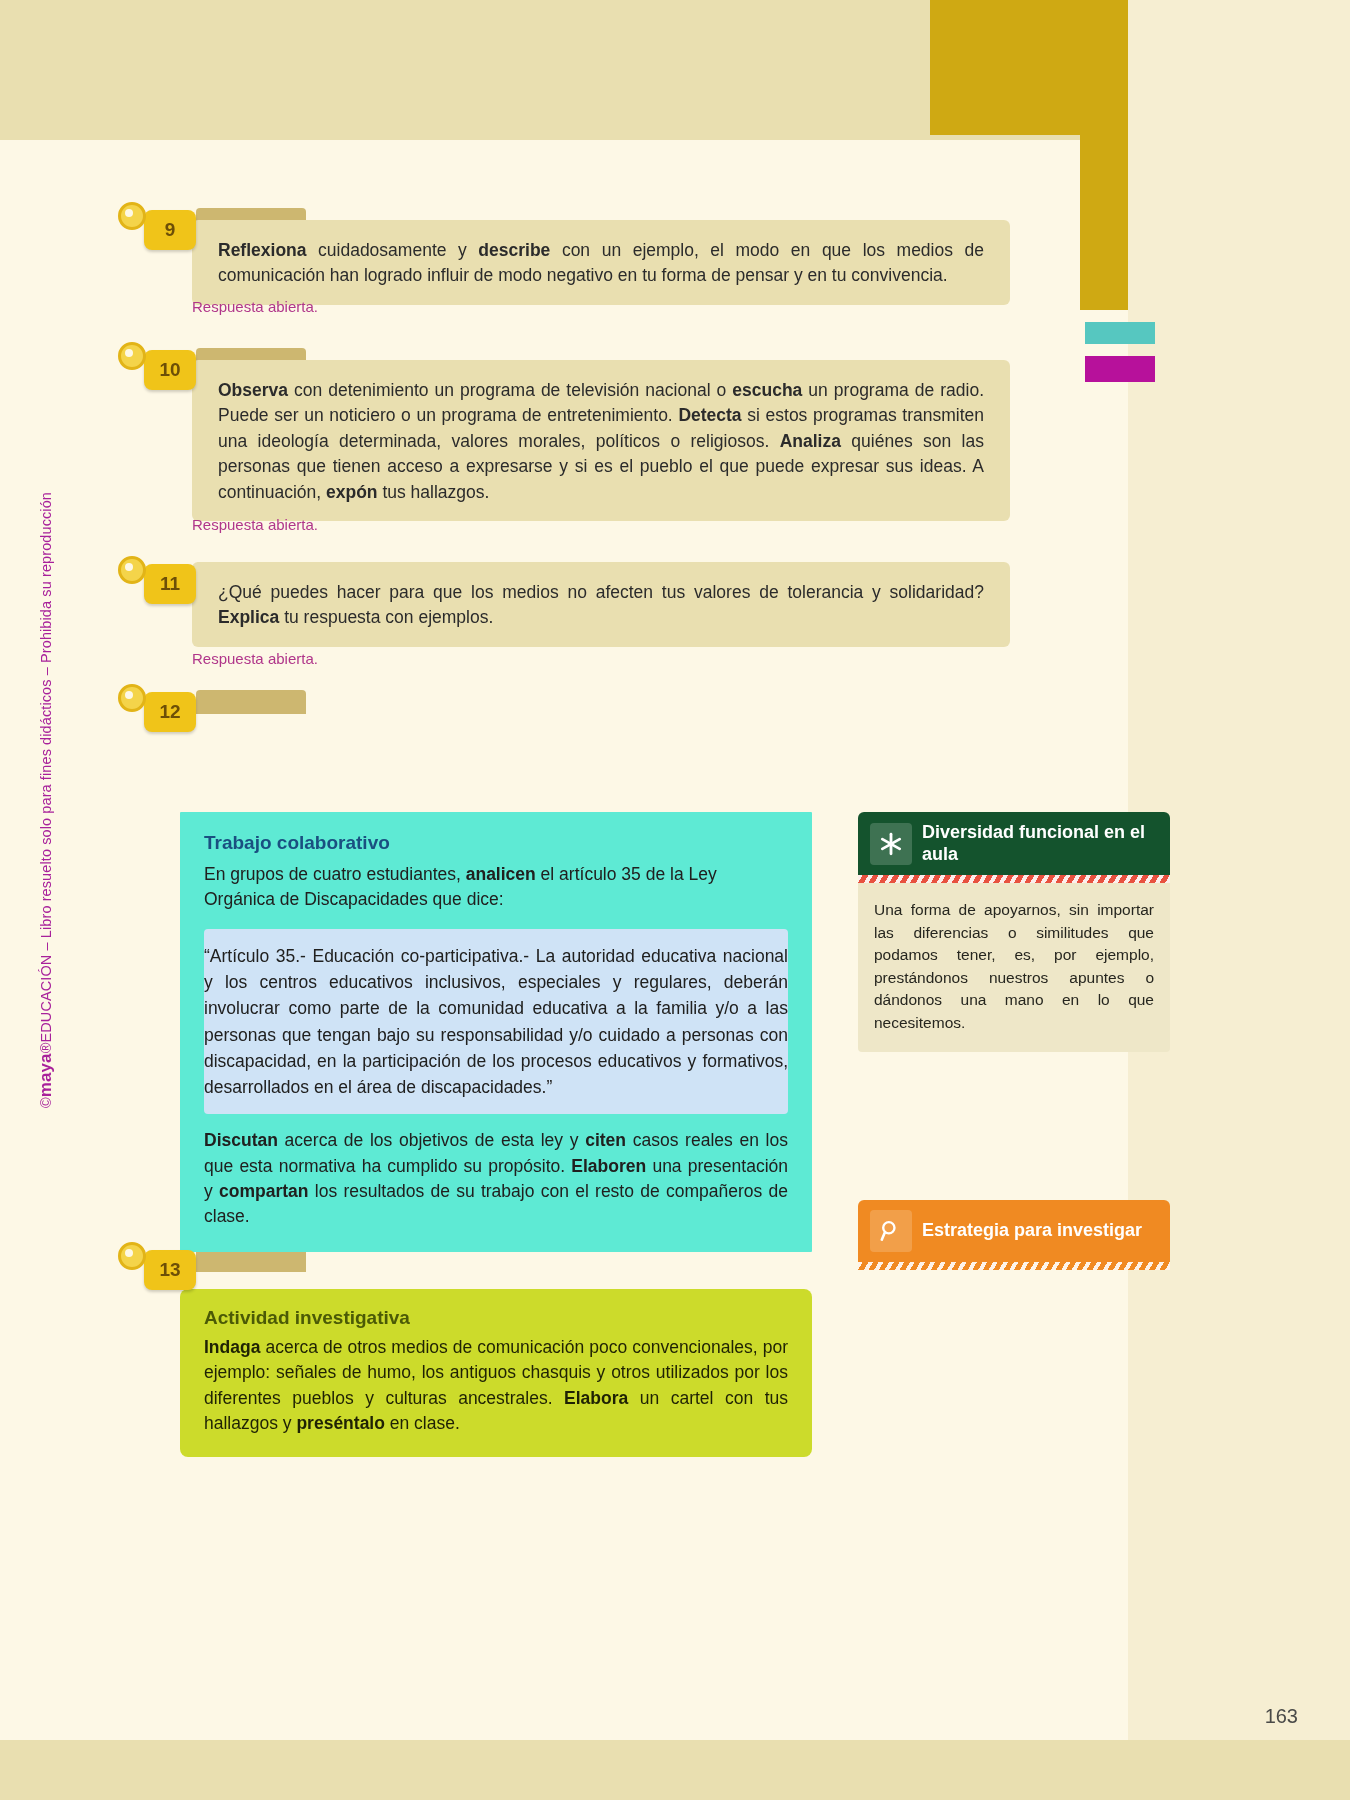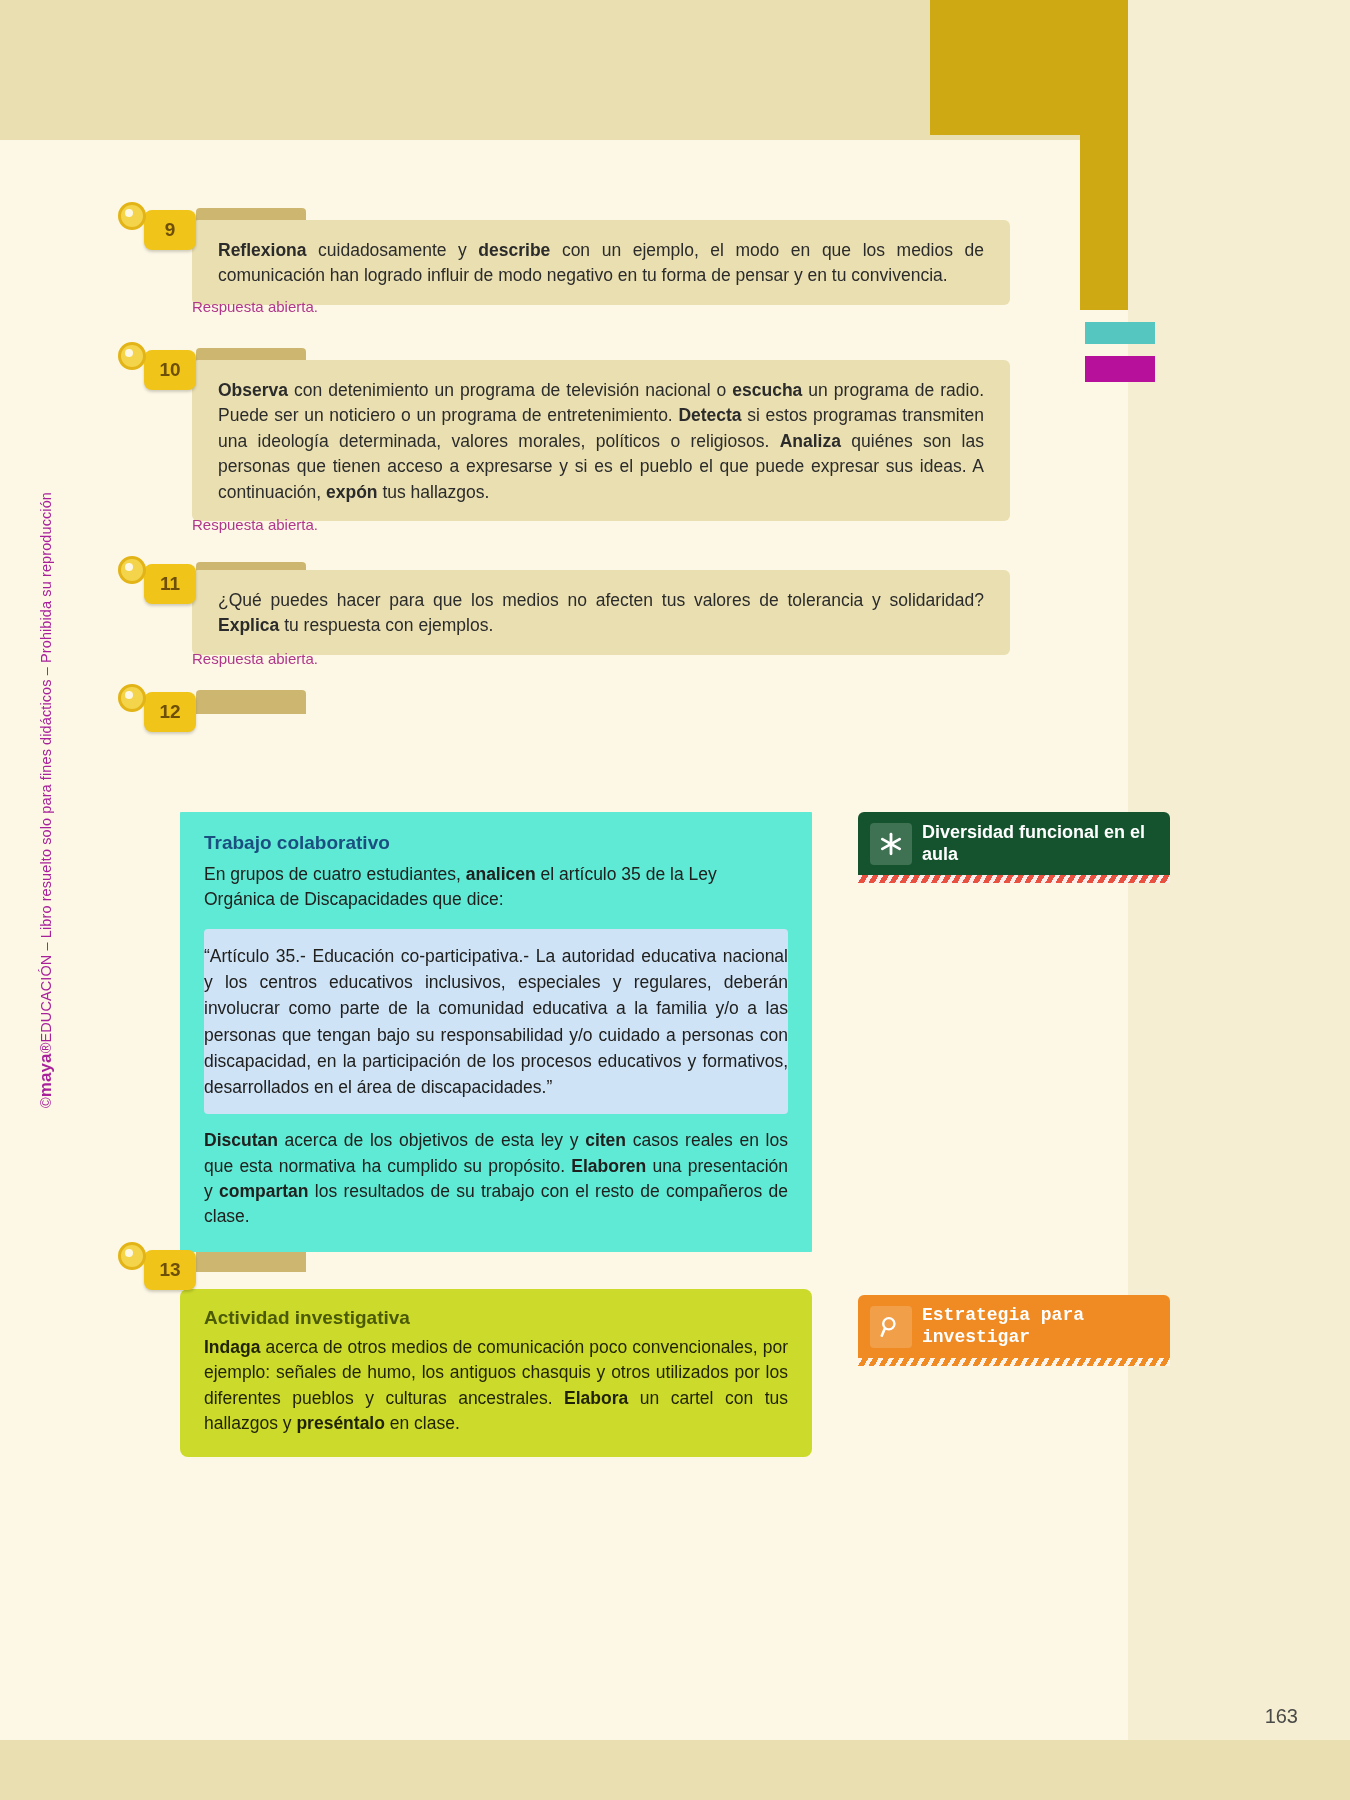--- a/index.html
+++ b/index.html
@@ -313,21 +313,21 @@
   <div class="ex-badge" style="left:14px; top:2px;">10</div>
   <div class="ex-tab" style="left:66px; top:0px; width:110px;"></div>
   <div class="ex-body" style="left:62px; top:12px; width:818px;"><b>Observa</b> con detenimiento un programa de televisión nacional o <b>escucha</b> un programa de radio. Puede ser un noticiero o un programa de entretenimiento. <b>Detecta</b> si estos programas transmiten una ideología determinada, valores morales, políticos o religiosos. <b>Analiza</b> quiénes son las personas que tienen acceso a expresarse y si es el pueblo el que puede expresar sus ideas. A continuación, <b>expón</b> tus hallazgos.</div>
   <div class="answer-note" style="left:62px; top:168px;">Respuesta abierta.</div>
 </div>
 
 <div class="exercise" style="left:130px; top:562px; width:880px;">
   <div class="ex-ring" style="left:-12px; top:-6px;"></div>
   <div class="ex-badge" style="left:14px; top:2px;">11</div>
   <div class="ex-tab" style="left:66px; top:0px; width:110px;"></div>
-  <div class="ex-body" style="left:62px; top:8px; width:818px;">¿Qué puedes hacer para que los medios no afecten tus valores de tolerancia y solidaridad? <b>Explica</b> tu respuesta con ejemplos.</div>
+  <div class="ex-body" style="left:62px; top:0; width:818px;">¿Qué puedes hacer para que los medios no afecten tus valores de tolerancia y solidaridad? <b>Explica</b> tu respuesta con ejemplos.</div>
   <div class="answer-note" style="left:62px; top:88px;">Respuesta abierta.</div>
 </div>
 
 <div class="exercise" style="left:130px; top:690px; width:200px;">
   <div class="ex-ring" style="left:-12px; top:-6px;"></div>
   <div class="ex-badge" style="left:14px; top:2px;">12</div>
   <div class="ex-tab" style="left:66px; top:0px; width:110px;"></div>
 </div>
 <div class="collab">
   <div class="collab-title">Trabajo colaborativo</div>
@@ -343,33 +343,34 @@
         <g stroke="#ffffff" stroke-width="2.6" stroke-linecap="round">
           <line x1="12" y1="3" x2="12" y2="21"></line>
           <line x1="4" y1="7.5" x2="20" y2="16.5"></line>
           <line x1="4" y1="16.5" x2="20" y2="7.5"></line>
         </g>
       </svg>
     </div>
     <div class="card-title">Diversidad funcional en el aula</div>
   </div>
   <div class="stitch-red"></div>
+  <div class="card-body">Una forma de apoyarnos, sin importar las diferencias o similitudes que podamos tener, es, por ejemplo, prestándonos nuestros apuntes o dándonos una mano en lo que necesitemos.</div>
 </div>
 
 <div class="exercise" style="left:130px; top:1248px; width:200px;">
   <div class="ex-ring" style="left:-12px; top:-6px;"></div>
   <div class="ex-badge" style="left:14px; top:2px;">13</div>
   <div class="ex-tab" style="left:66px; top:0px; width:110px;"></div>
 </div>
 <div class="invest" style="top:1260px;">
   <div class="invest-title">Actividad investigativa</div>
   <div class="invest-text"><b>Indaga</b> acerca de otros medios de comunicación poco convencionales, por ejemplo: señales de humo, los antiguos chasquis y otros utilizados por los diferentes pueblos y culturas ancestrales. <b>Elabora</b> un cartel con tus hallazgos y <b>preséntalo</b> en clase.</div>
 </div>
 
-<div class="card" style="left:858px; top:1295px;font-family:Liberation Mono, monospace;">
+<div class="card" style="left:858px; top:1200px;">
   <div class="card-head orange">
     <div class="card-icon">
       <svg width="26" height="26" viewBox="0 0 24 24" aria-hidden="true">
         <circle cx="10" cy="9" r="5.2" fill="none" stroke="#ffffff" stroke-width="2.2"></circle>
         <line x1="6.4" y1="13.2" x2="3.5" y2="20" stroke="#ffffff" stroke-width="2.4" stroke-linecap="round"></line>
       </svg>
     </div>
     <div class="card-title">Estrategia para investigar</div>
   </div>
   <div class="stitch-orange"></div>

